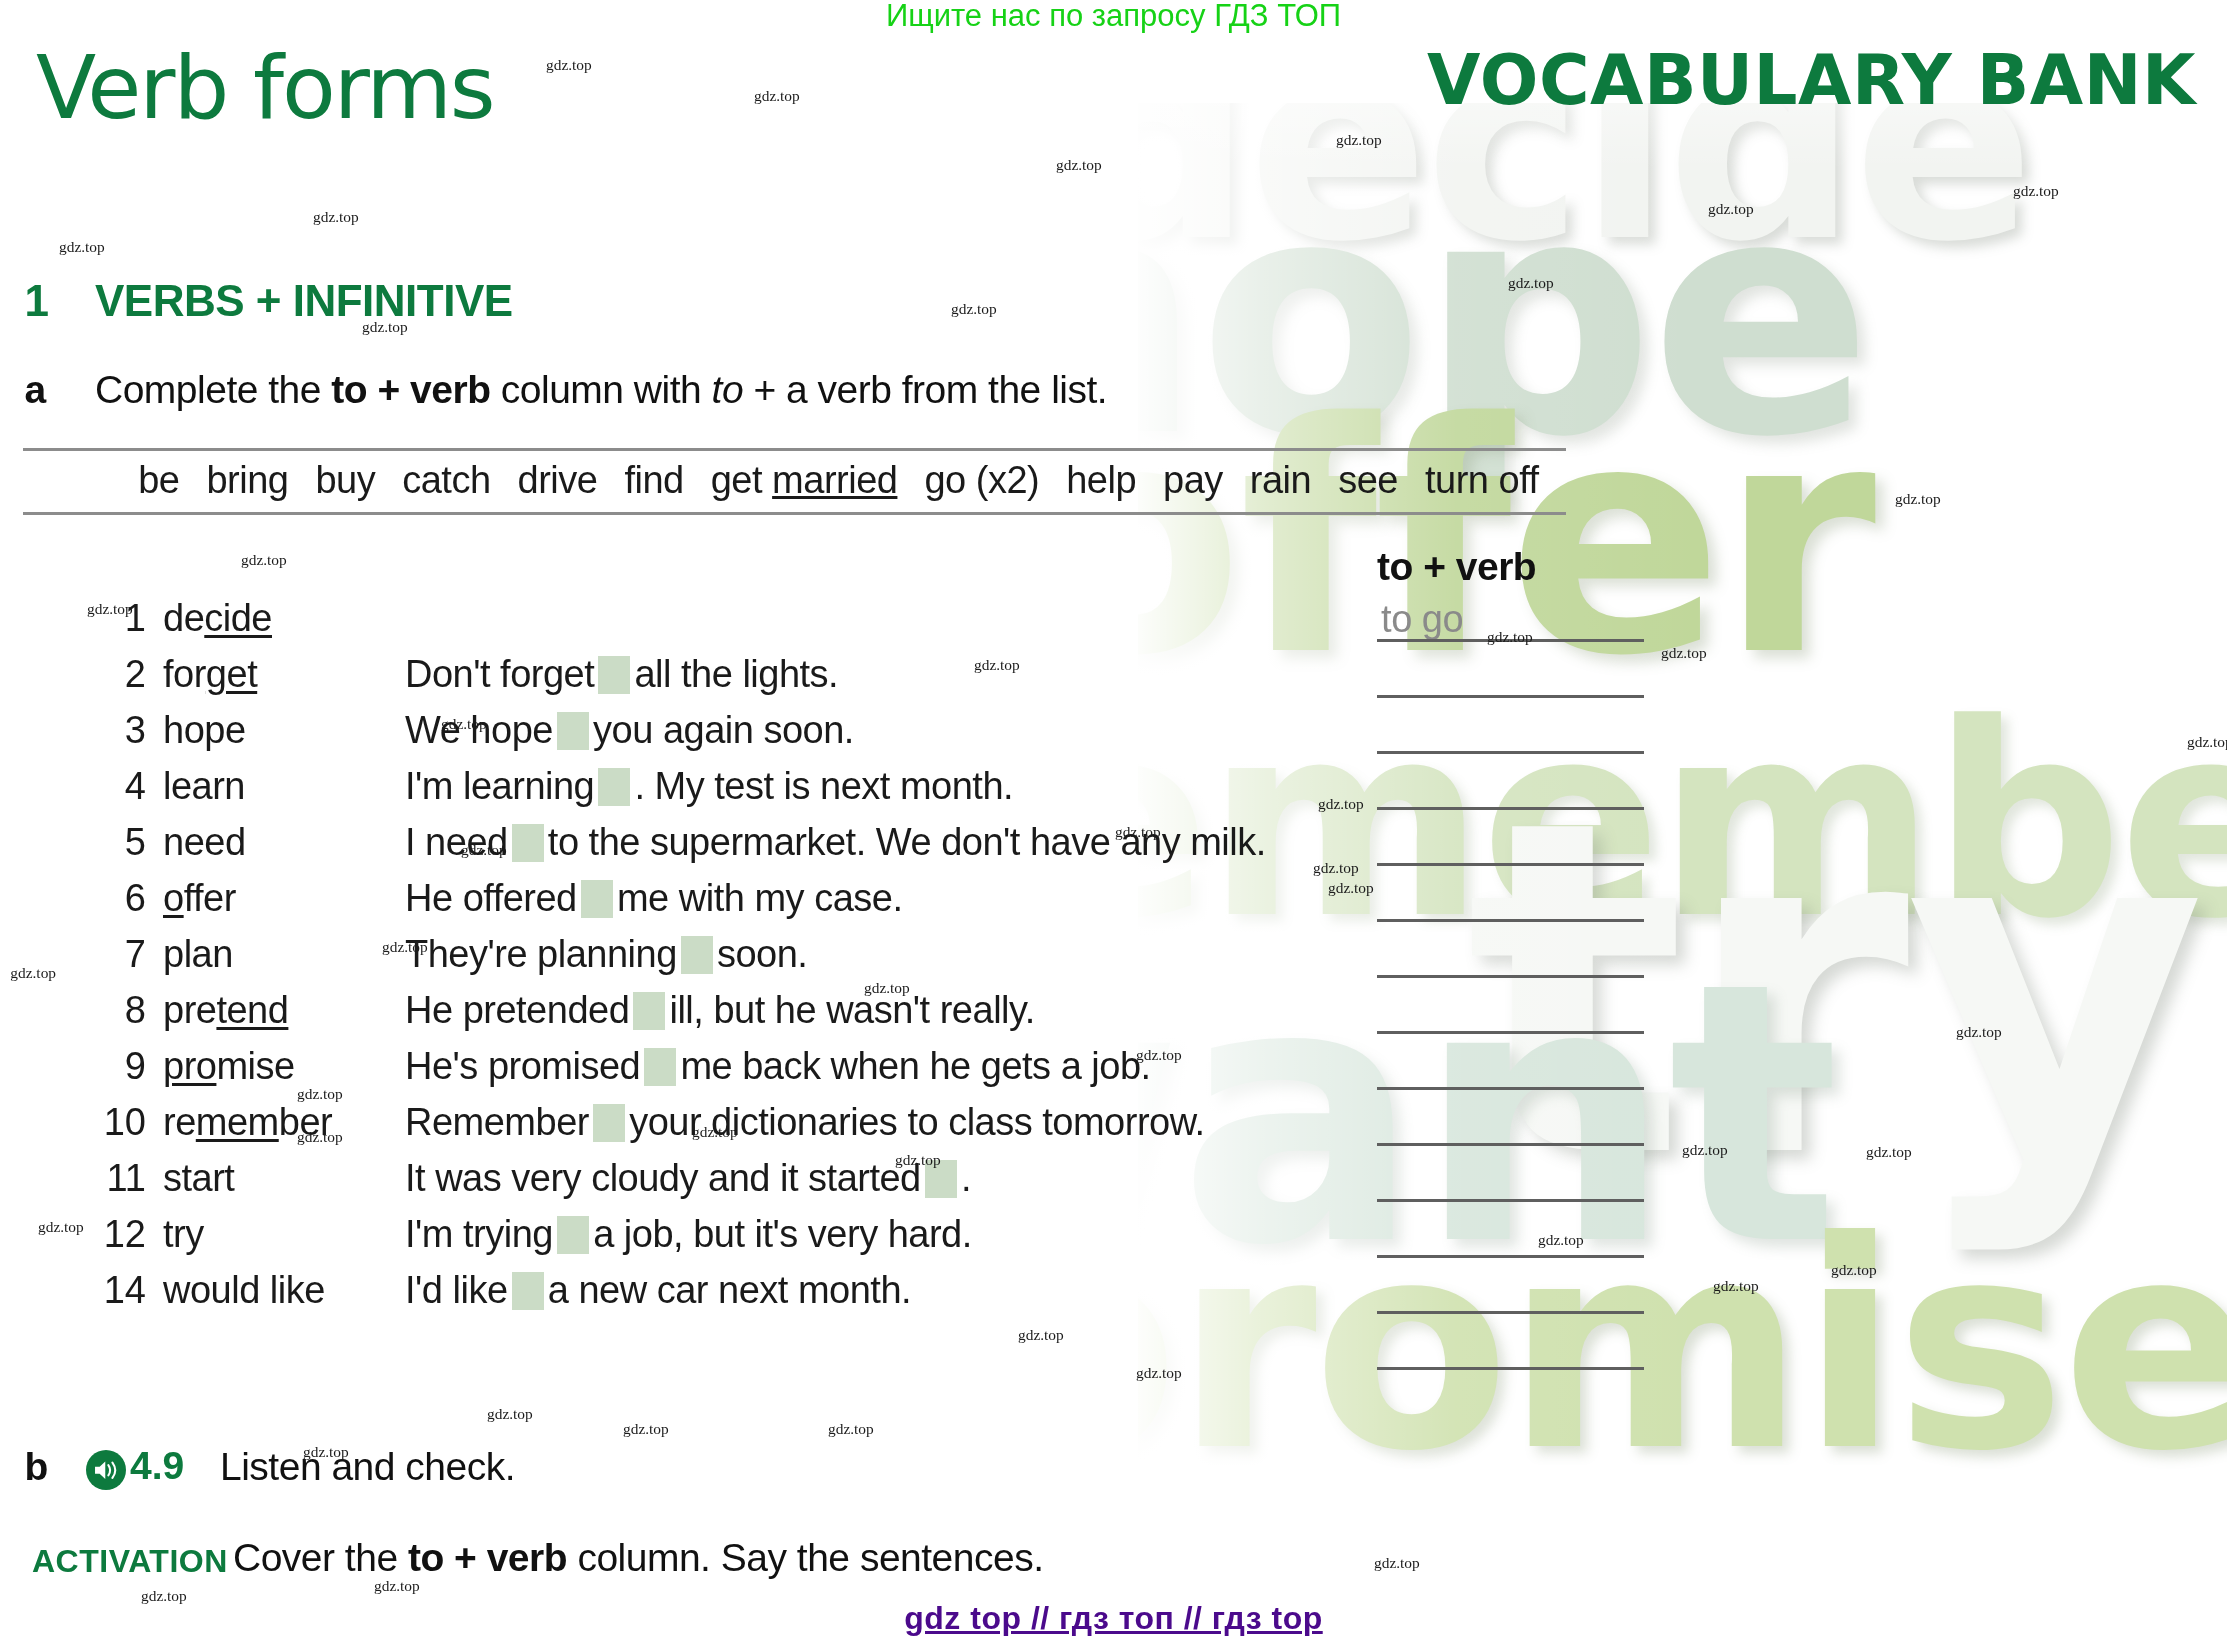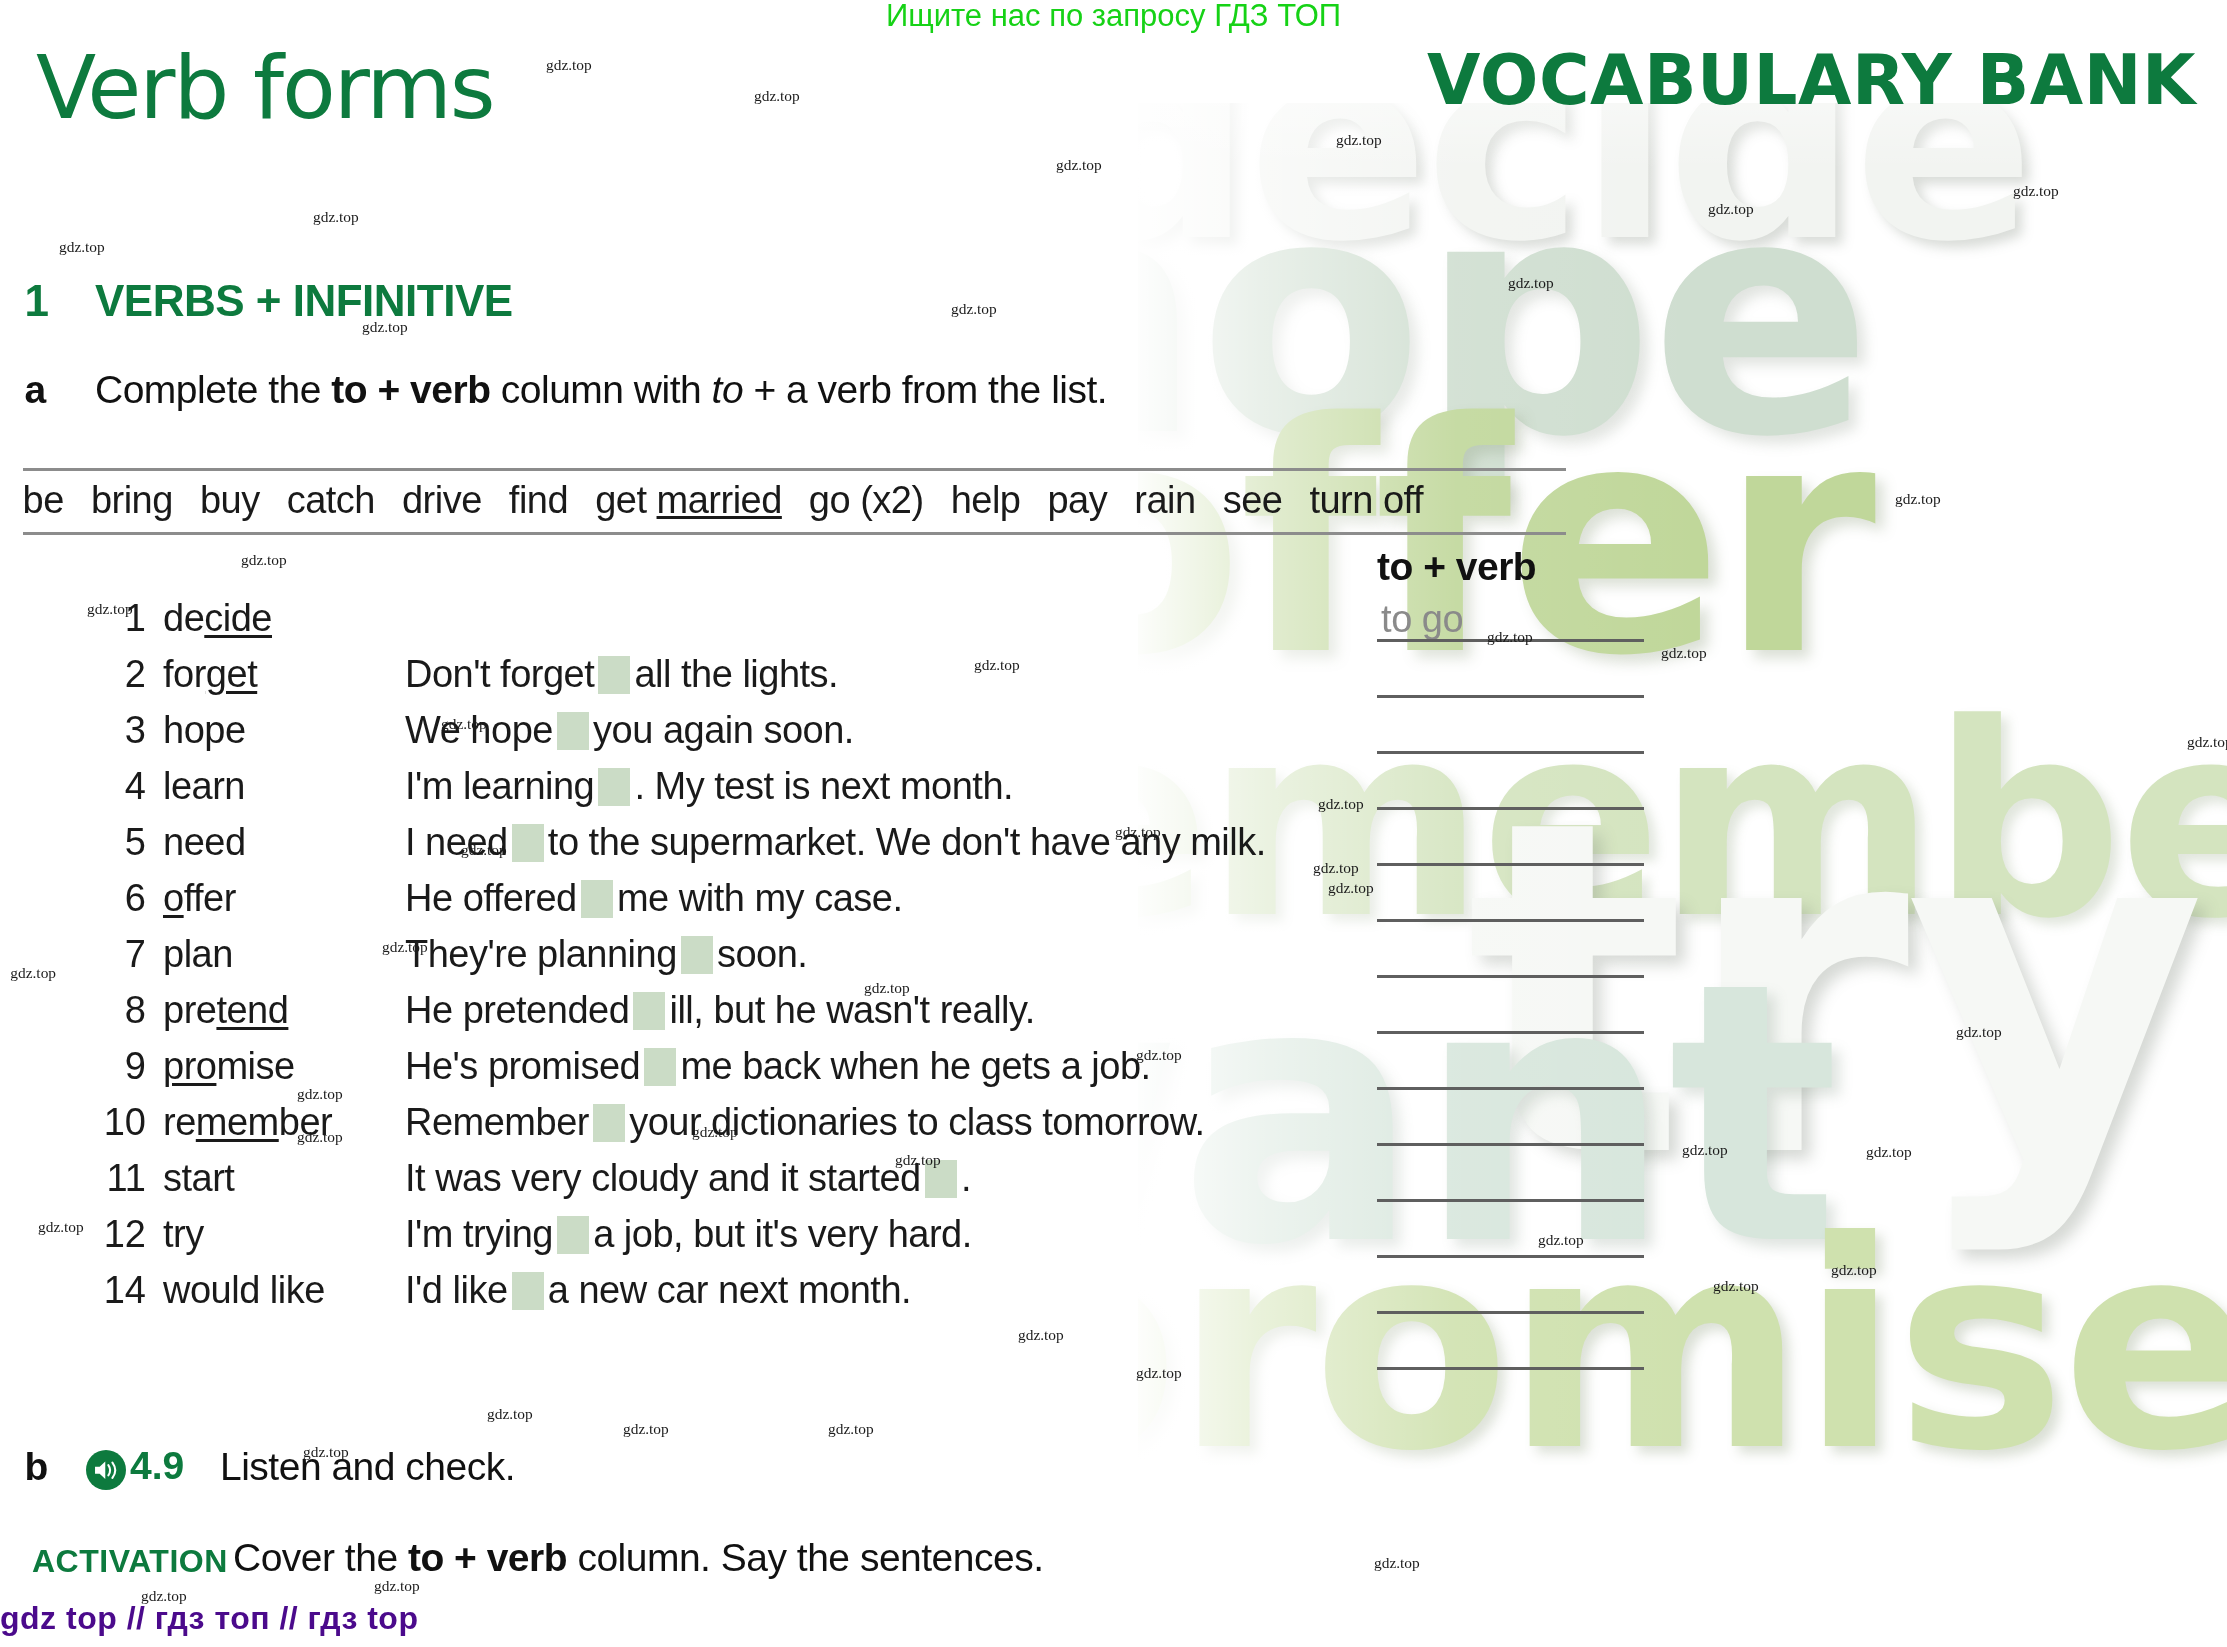--- a/index.html
+++ b/index.html
@@ -46,22 +46,22 @@
   
   #page{position:absolute;inset:0;z-index:5;}
 
   
   #promo-banner{
     position:absolute;top:-2.1px;left:0;width:2227px;text-align:center;
     color:#16d216;font-size:31px;font-weight:400;
     font-family:"Liberation Sans", sans-serif;
   }
   #promo-footer{
-    position:absolute;top:1600px;left:0;width:2227px;
-    color:#4b0a8c;font-size:32px;font-weight:700;letter-spacing:0.5px;
+    position:absolute;top:1600px;left:0;width:2227px;text-align:center;
+    color:#4b0a8c;font-size:32px;font-weight:700;letter-spacing:0.5px;text-decoration:underline;
   }
 
   
   #page-title{
     position:absolute;left:36px;top:36px;
     font-family:"DejaVu Sans", sans-serif;
     font-size:88px;font-weight:400;color:#0d7a3e;letter-spacing:-2.1px;
   }
   #vocab-bank-title{
     position:absolute;right:31px;top:40px;
@@ -84,23 +84,24 @@
   }
   #task-a-text{
     position:absolute;left:95px;top:368px;
     font-size:39px;color:#111;letter-spacing:-0.5px;white-space:nowrap;
   }
   #task-a-text b{font-weight:700;}
   #task-a-text i{font-style:italic;}
 
   
   #wordbank{
-    position:absolute;left:22.6px;top:468px;width:1543px;
+    position:absolute;left:22.6px;top:448px;width:1543px;
     border-top:3.6px solid #8c8c8c;border-bottom:3.6px solid #8c8c8c;
     height:61px;
+    text-align:right;
   }
   #wordbank-list{
     position:absolute;left:0;top:8.2px;width:1543px;
     font-size:38px;color:#1a1a1a;letter-spacing:-0.5px;white-space:nowrap;
   }
   #wordbank-list span.w{margin-right:27px;display:inline-block;}
   #wordbank-list u{text-decoration:underline;text-underline-offset:3.1px;}
 
   
   #exercise{position:absolute;left:0;top:597px;width:2227px;}

